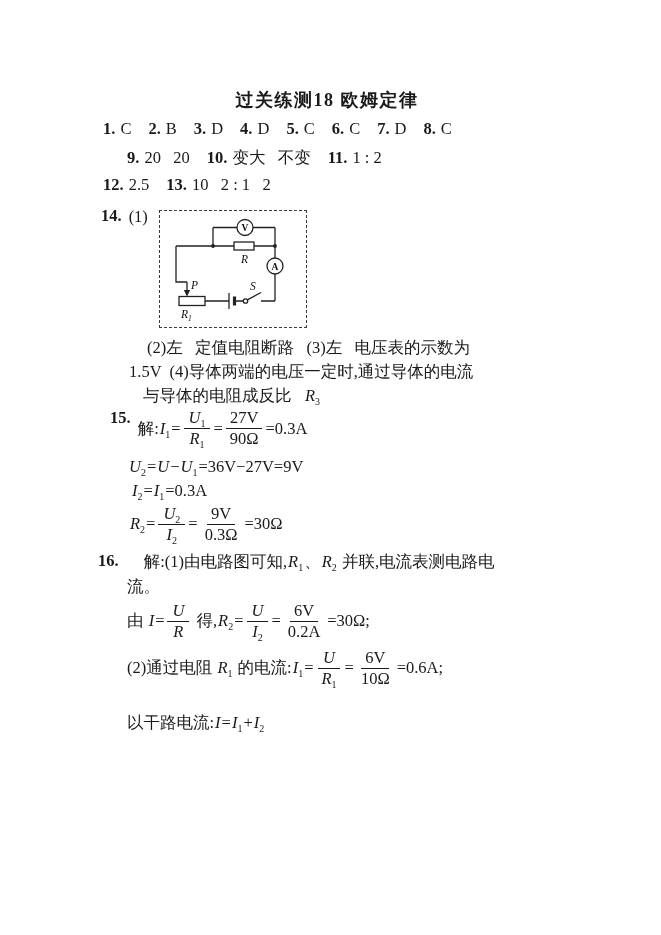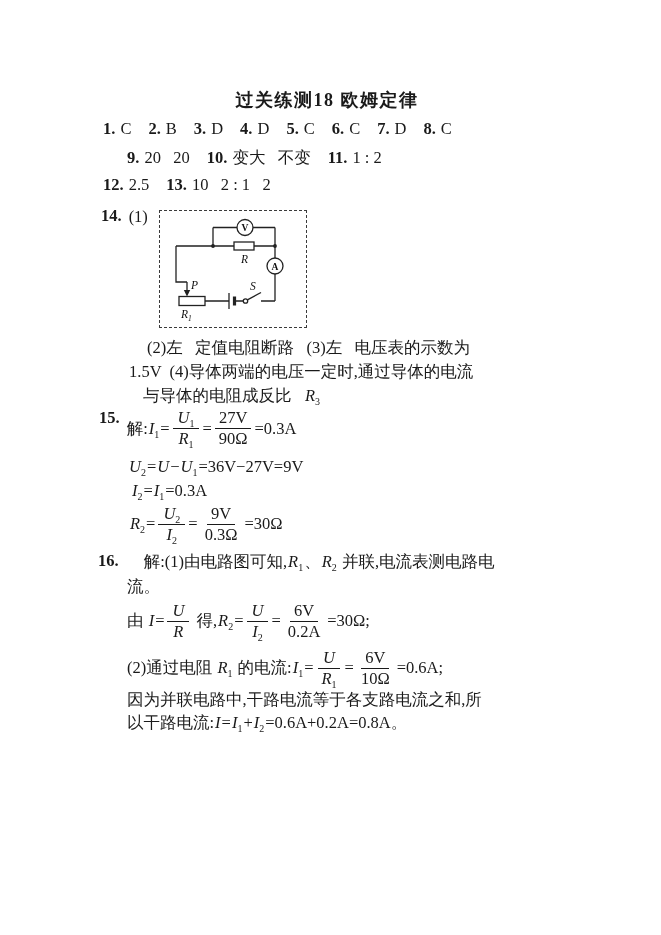--- a/index.html
+++ b/index.html
@@ -84,31 +84,30 @@
       <text class="clabel" x="21" y="107"><tspan>R</tspan><tspan dy="2.5" font-size="7.5">1</tspan></text>
       <text class="clabel" x="31" y="78">P</text>
       <text class="clabel" x="90" y="79">S</text>
     </svg>
   </div>
 
   <div class="abs mrow" style="left:147px; top:337px;"><span class="mtxt">(2)左   定值电阻断路   (3)左   电压表的示数为</span></div>
   <div class="abs mrow" style="left:129px; top:361px;"><span class="mtxt">1.5V  (4)导体两端的电压一定时,通过导体的电流</span></div>
   <div class="abs mrow" style="left:143px; top:385px;"><span class="mtxt">与导体的电阻成反比   </span><span class="mvar">R<sub>3</sub></span></div>
 
-  <div class="abs qline" style="left:99px; top:408px; height:44px;">
+  <div class="abs qline" style="left:110px; top:408px; height:44px;">
     <b class="qnum">15.</b>
     <span class="mrow"><span class="mtxt">解:</span><span class="mvar">I<sub>1</sub></span><span class="mtxt">=</span><span class="frac"><span class="fnum"><span class="mvar">U<sub>1</sub></span></span><span class="fden"><span class="mvar">R<sub>1</sub></span></span></span><span class="mtxt">=</span><span class="frac"><span class="fnum"><span class="mtxt">27V</span></span><span class="fden"><span class="mtxt">90Ω</span></span></span><span class="mtxt">=0.3A</span></span>
   </div>
   <div class="abs mrow" style="left:128px; top:456px;"><span class="mvar">U<sub>2</sub></span><span class="mtxt">=</span><span class="mvar">U</span><span class="mtxt">−</span><span class="mvar">U<sub>1</sub></span><span class="mtxt">=36V−27V=9V</span></div>
   <div class="abs mrow" style="left:131px; top:480px;"><span class="mvar">I<sub>2</sub></span><span class="mtxt">=</span><span class="mvar">I<sub>1</sub></span><span class="mtxt">=0.3A</span></div>
   <div class="abs mrow" style="left:129px; top:502px; height:44px;"><span class="mvar">R<sub>2</sub></span><span class="mtxt">=</span><span class="frac"><span class="fnum"><span class="mvar">U<sub>2</sub></span></span><span class="fden"><span class="mvar">I<sub>2</sub></span></span></span><span class="mtxt">=</span><span class="frac"><span class="fnum"><span class="mtxt">9V</span></span><span class="fden"><span class="mtxt">0.3Ω</span></span></span><span class="mtxt">=30Ω</span></div>
 
   <div class="abs qline" style="left:98px; top:551px; height:22px;gap:18px;">
     <b class="qnum">16.</b>
     <span class="mrow"><span class="mtxt">解:(1)由电路图可知,</span><span class="mvar">R<sub>1</sub></span><span class="mtxt">、</span><span class="mvar">R<sub>2</sub></span><span class="mtxt"> 并联,电流表测电路电</span></span>
   </div>
   <div class="abs mrow" style="left:127px; top:576px;"><span class="mtxt">流。</span></div>
   <div class="abs mrow" style="left:127px; top:598px; height:46px;"><span class="mtxt">由 </span><span class="mvar">I</span><span class="mtxt">=</span><span class="frac"><span class="fnum"><span class="mvar">U</span></span><span class="fden"><span class="mvar">R</span></span></span><span class="mtxt"> 得,</span><span class="mvar">R<sub>2</sub></span><span class="mtxt">=</span><span class="frac"><span class="fnum"><span class="mvar">U</span></span><span class="fden"><span class="mvar">I<sub>2</sub></span></span></span><span class="mtxt">=</span><span class="frac"><span class="fnum"><span class="mtxt">6V</span></span><span class="fden"><span class="mtxt">0.2A</span></span></span><span class="mtxt">=30Ω;</span></div>
   <div class="abs mrow" style="left:127px; top:645px; height:46px;"><span class="mtxt">(2)通过电阻 </span><span class="mvar">R<sub>1</sub></span><span class="mtxt"> 的电流:</span><span class="mvar">I<sub>1</sub></span><span class="mtxt">=</span><span class="frac"><span class="fnum"><span class="mvar">U</span></span><span class="fden"><span class="mvar">R<sub>1</sub></span></span></span><span class="mtxt">=</span><span class="frac"><span class="fnum"><span class="mtxt">6V</span></span><span class="fden"><span class="mtxt">10Ω</span></span></span><span class="mtxt">=0.6A;</span></div>
-  <div class="abs mrow" style="left:127px; top:689px;"><span class="mtxt">因为并联电路中,干路电流等于各支路电流之和,所</span></div>
-  <div class="abs mrow" style="left:127px; top:712px;"><span class="mtxt">以干路电流:</span><span class="mvar">I</span><span class="mtxt">=</span><span class="mvar">I<sub>1</sub></span><span class="mtxt">+</span><span class="mvar">I<sub>2</sub></span><span class="mtxt">=0.6A+0.2A=0.8A。</span></div>
+  <div class="abs mrow" style="left:127px; top:712px;"><span class="mtxt">以干路电流:</span><span class="mvar">I</span><span class="mtxt">=</span><span class="mvar">I<sub>1</sub></span><span class="mtxt">+</span><span class="mvar">I<sub>2</sub></span></div>
 
 </div>
 
 </body></html>

